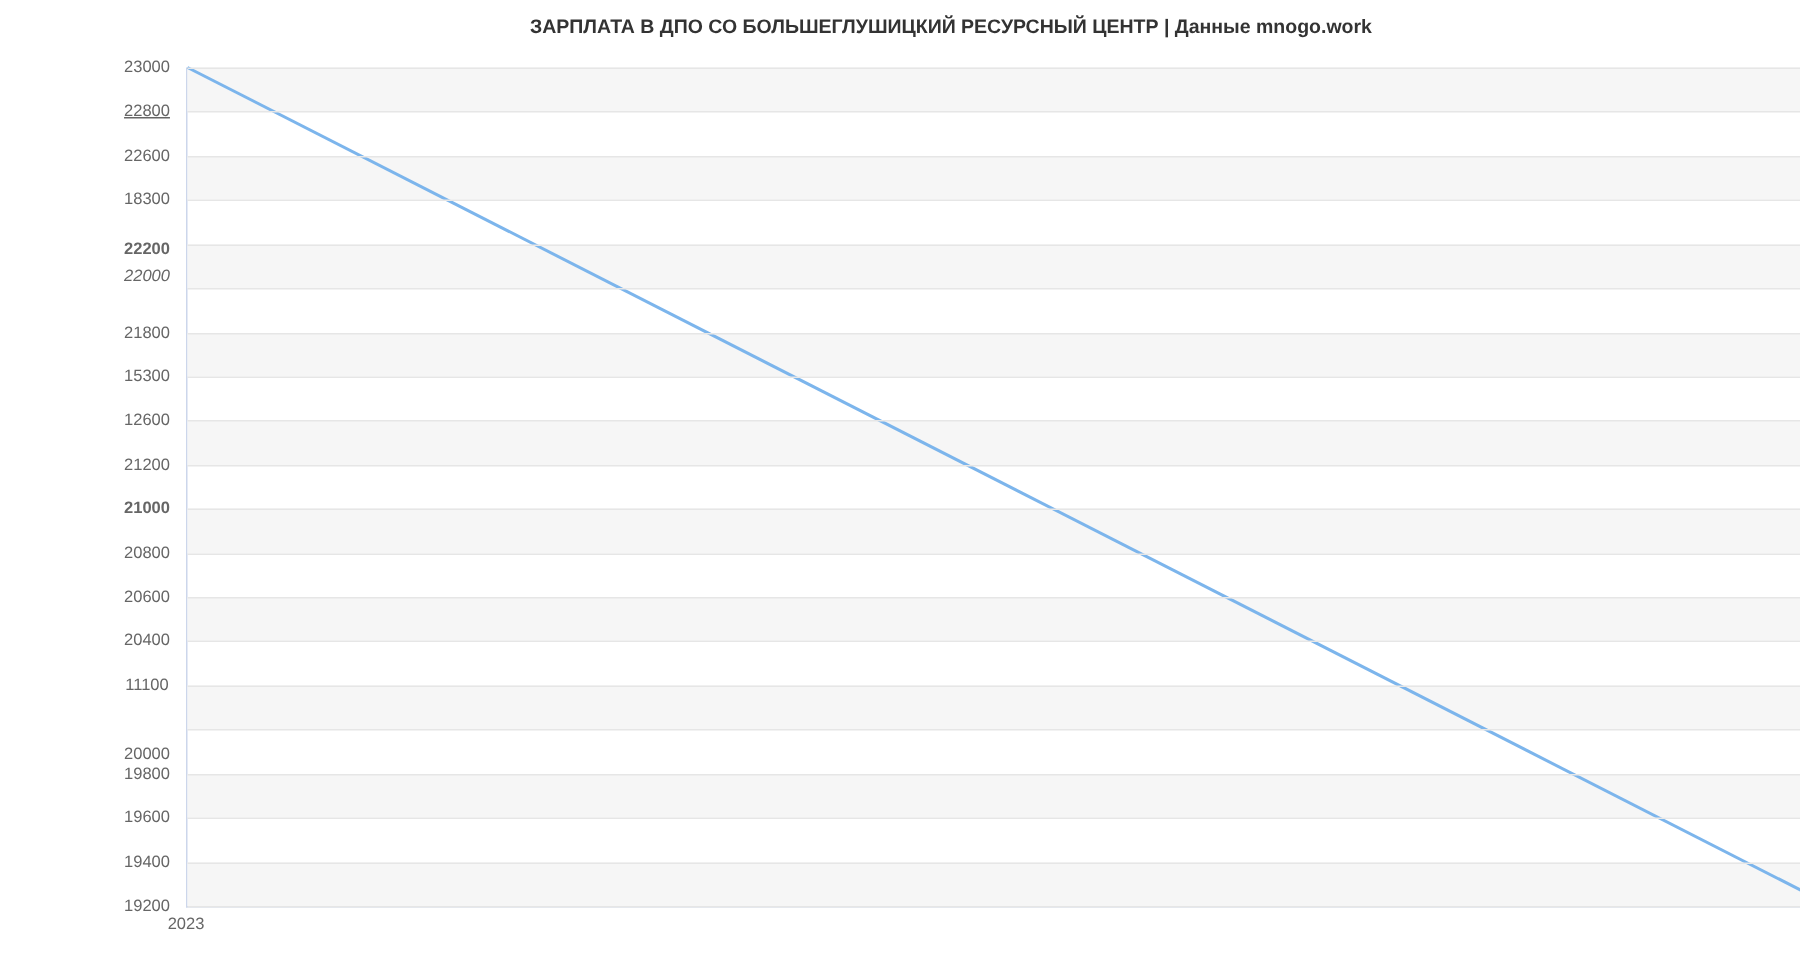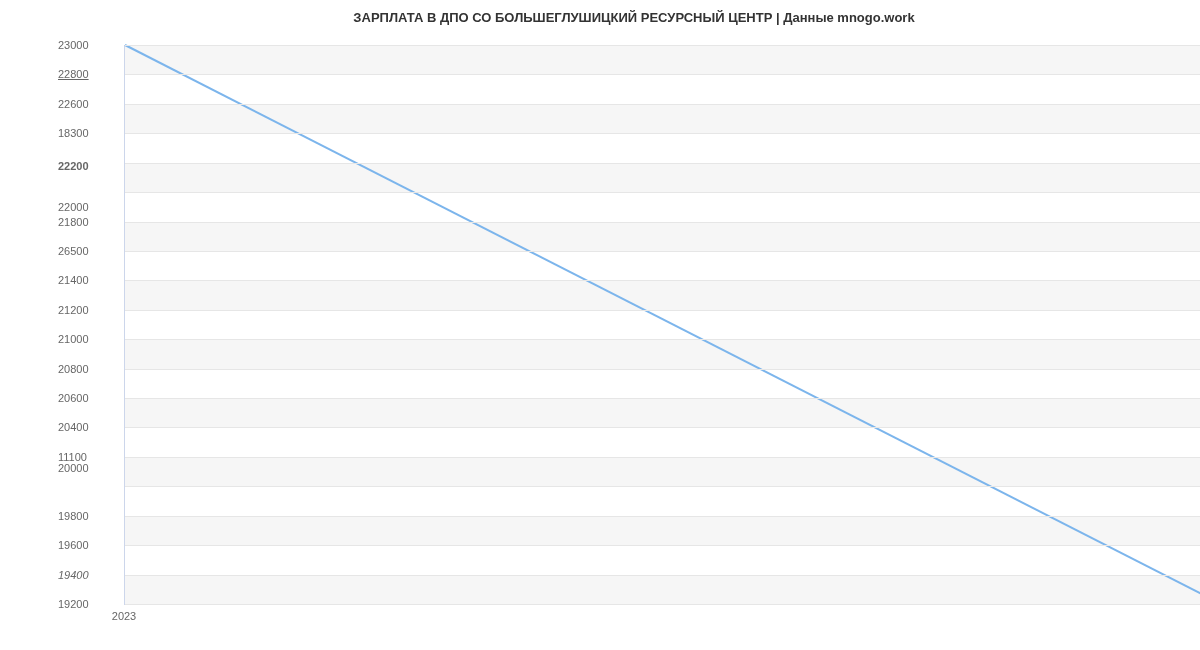--- a/index.html
+++ b/index.html
@@ -46,21 +46,21 @@
     position: absolute;
     left: 0;
     width: 100%;
     height: 1px;
     background: #e6e6e6;
   }
   .ylabel {
     position: absolute;
     right: 1096px;
     width: 80px;
-    text-align: left;
+    text-align: center;
     font-size: 11px;
     color: #666;
     transform: translateY(-50%);
   }
   .xlabel {
     position: absolute;
     top: 610px;
     font-size: 11px;
     color: #666;
     transform: translateX(-50%);
@@ -114,34 +114,34 @@
       <div class="gridline" style="top: 205.947px;"></div>
       <div class="gridline" style="top: 176.526px;"></div>
       <div class="gridline" style="top: 147.105px;"></div>
       <div class="gridline" style="top: 117.684px;"></div>
       <div class="gridline" style="top: 88.2632px;"></div>
       <div class="gridline" style="top: 58.8421px;"></div>
       <div class="gridline" style="top: 29.4211px;"></div>
       <div class="gridline" style="top: 0px;"></div>
     </div>
 <div class="ylabel" style="top: 604px;">19200</div>
-    <div class="ylabel" style="top: 574.579px; font-style: italic;">19400</div>
+    <div class="ylabel" style="top: 574.579px;">19400</div>
     <div class="ylabel" style="top: 545.158px;">19600</div>
     <div class="ylabel" style="top: 515.737px;">19800</div>
-    <div class="ylabel" style="top: 468px;">20000</div>
+    <div class="ylabel" style="top: 503px;">20000</div>
     <div class="ylabel" style="top: 456.895px;">11100</div>
     <div class="ylabel" style="top: 427.474px;">20400</div>
     <div class="ylabel" style="top: 398.053px;">20600</div>
     <div class="ylabel" style="top: 368.632px;">20800</div>
-    <div class="ylabel" style="top: 339.211px;">21000</div>
+    <div class="ylabel" style="top: 339.211px; font-weight: bold;">21000</div>
     <div class="ylabel" style="top: 309.789px;">21200</div>
-    <div class="ylabel" style="top: 280.368px;">21400</div>
-    <div class="ylabel" style="top: 250.947px;">26500</div>
+    <div class="ylabel" style="top: 280.368px;">12600</div>
+    <div class="ylabel" style="top: 250.947px;">15300</div>
     <div class="ylabel" style="top: 221.526px;">21800</div>
-    <div class="ylabel" style="top: 207px;">22000</div>
+    <div class="ylabel" style="top: 184px; font-style: italic;">22000</div>
     <div class="ylabel" style="top: 166px; font-weight: bold;">22200</div>
     <div class="ylabel" style="top: 133.263px;">18300</div>
     <div class="ylabel" style="top: 103.842px;">22600</div>
     <div class="ylabel" style="top: 74.4211px; text-decoration: underline;">22800</div>
     <div class="ylabel" style="top: 45px;">23000</div>
     <div class="xlabel" style="left: 90px;">2023</div>
     <div class="xlabel" style="left: 1179px;">2024</div>
   </div>
 
 </body></html>

